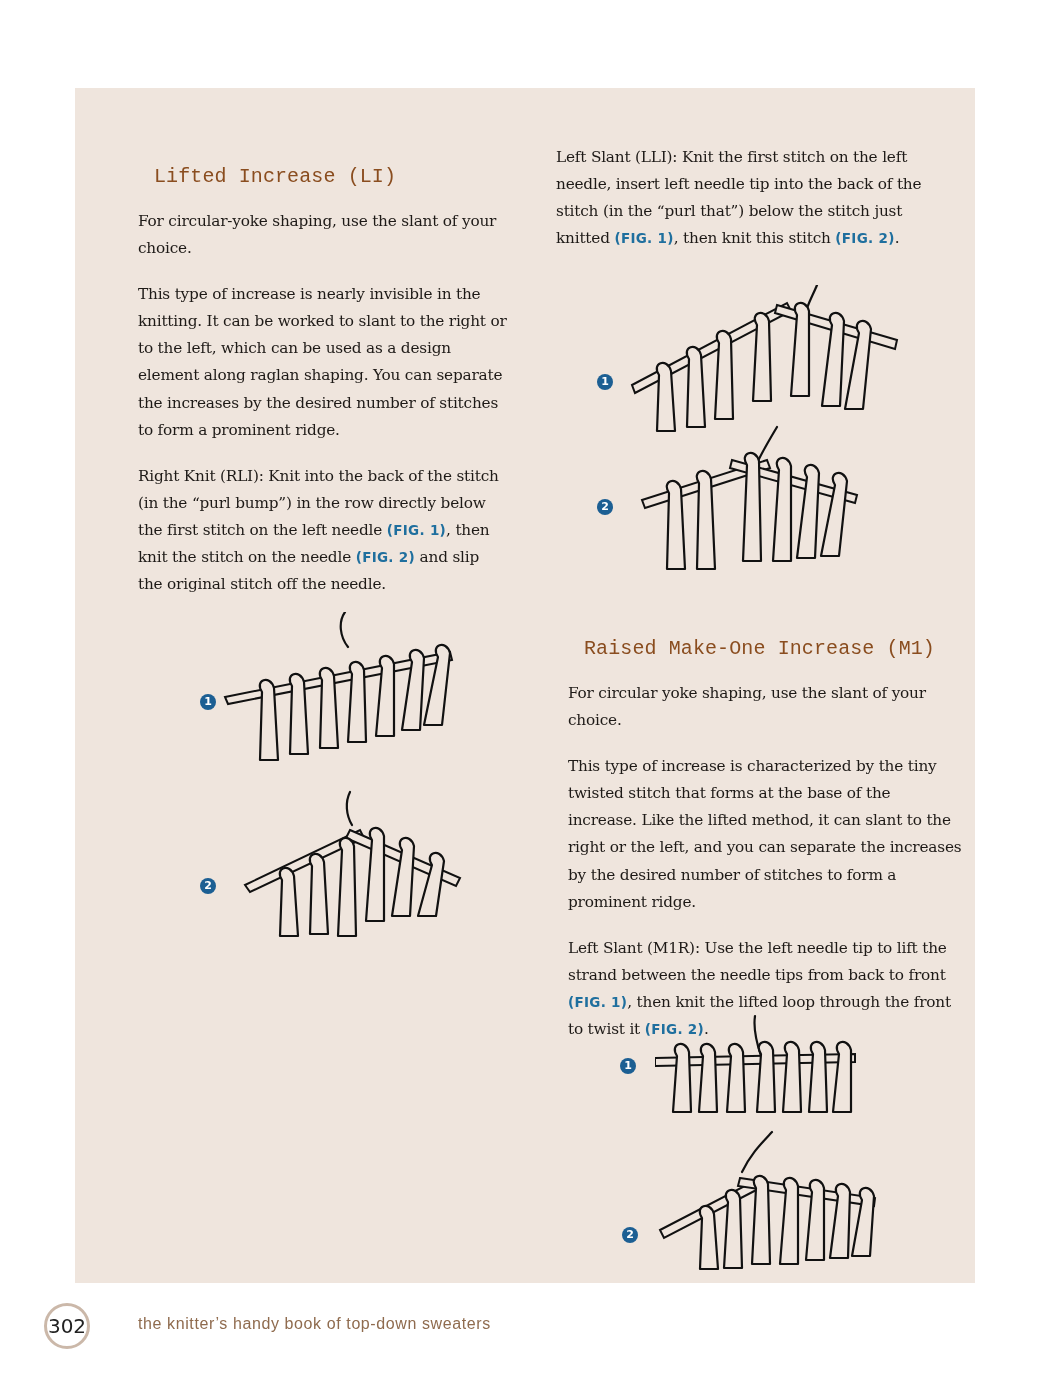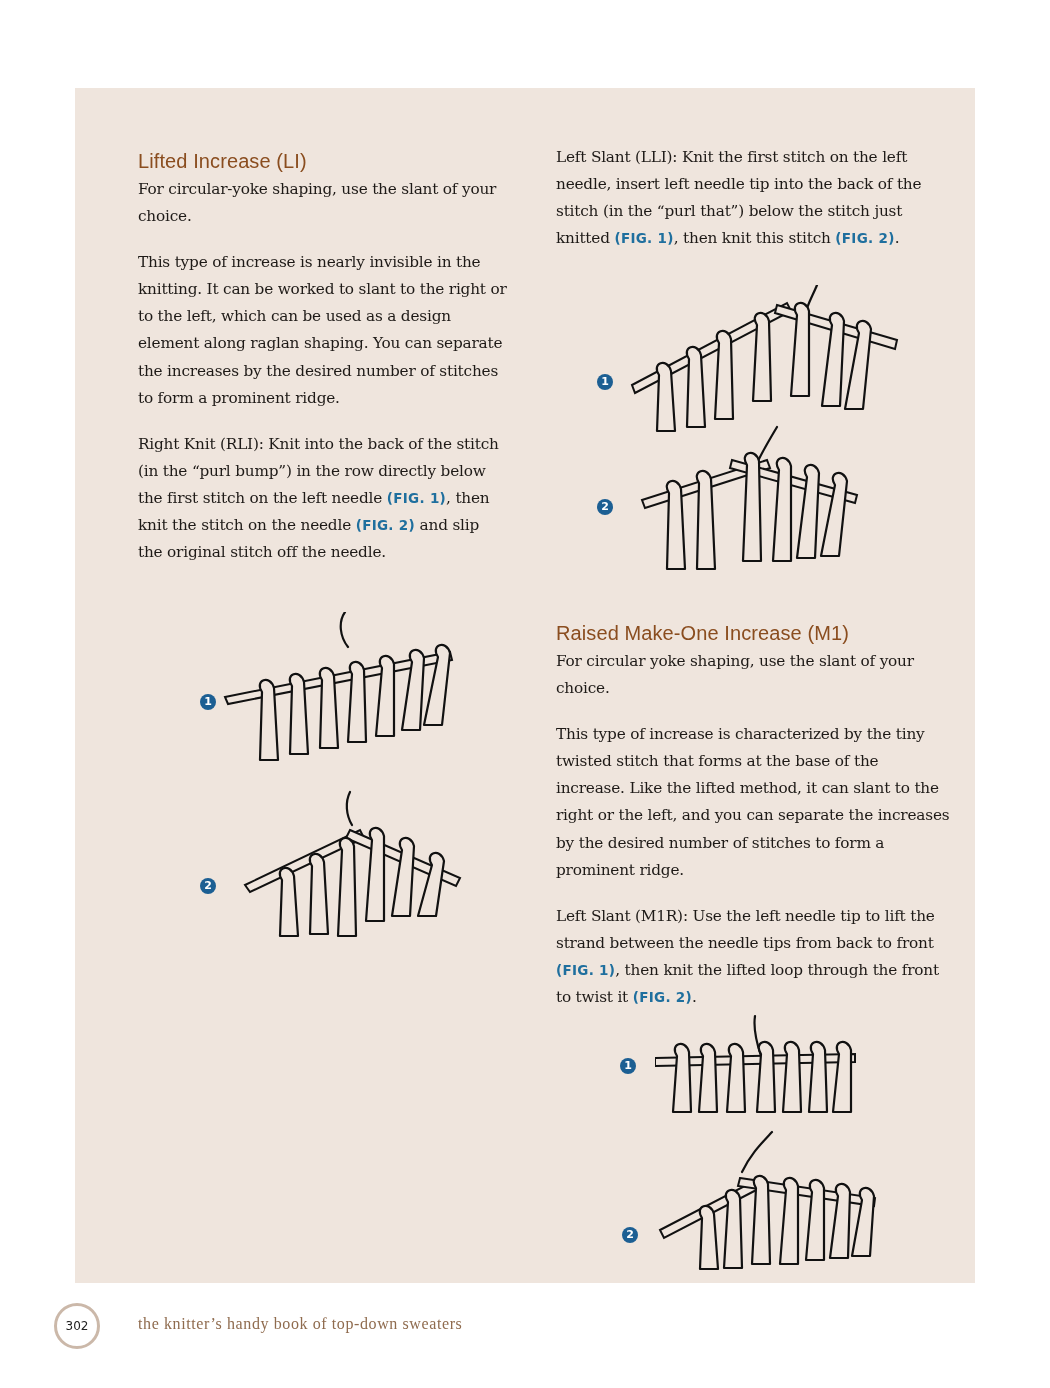--- a/index.html
+++ b/index.html
@@ -5,45 +5,45 @@
   html, body { margin: 0; padding: 0; background: #ffffff; }
   body { width: 1050px; height: 1388px; position: relative; overflow: hidden; }
   .panel {
     position: absolute; left: 75px; top: 88px; width: 900px; height: 1195px;
     background: #efe5dd;
   }
   .col { position: absolute; }
   .col-left { left: 138px; top: 146px; width: 370px; }
   .col-right { left: 556px; top: 144px; width: 390px; }
   h2 {
-    margin: 0; font-family: Liberation Sans, sans-serif; font-weight: normal;
+    margin: 16px; font-family: Liberation Mono, monospace; font-weight: normal;
     font-size: 20px; color: #8a4d1f; letter-spacing: 0.1px; line-height: 30px;
   }
   p {
     margin: 0; font-family: "DejaVu Serif", serif; font-size: 15.3px;
     line-height: 27.1px; color: #1e1a17; letter-spacing: -0.2px;
   }
   p + p { margin-top: 19px; }
   .lead { font-weight: normal; }
   .fig { font-family: "DejaVu Sans", sans-serif; color: #1f6f9e; font-weight: bold; font-size: 13.5px; letter-spacing: 0.3px; text-align: right; }
   .illus { position: absolute; }
   .marker {
     position: absolute; width: 16px; height: 16px; border-radius: 50%;
     background: #1c5f93; color: #fff; font-family: "DejaVu Sans", sans-serif;
     font-size: 11px; font-weight: bold; text-align: center; line-height: 16px;
   }
   .folio {
-    position: absolute; left: 54px; top: 1303px; width: 40px; height: 40px;
+    position: absolute; left: 44px; top: 1303px; width: 40px; height: 40px;
     border: 3px solid #cbb8a9; border-radius: 50%;
-    font-family: "DejaVu Sans", sans-serif; font-size: 12px; color: #222;
+    font-family: "DejaVu Sans", sans-serif; font-size: 20px; color: #222;
     text-align: center; line-height: 40px; background: #fff;
   }
   .running {
     position: absolute; left: 138px; top: 1315px;
-    font-family: Liberation Serif, serif; font-size: 16px; color: #8f6b4e; letter-spacing: 0.6px;
+    font-family: Liberation Sans, sans-serif; font-size: 16px; color: #8f6b4e; letter-spacing: 0.6px;
   }
   svg .yarn { fill: #efe5dd; stroke: #111; stroke-width: 2.2; stroke-linejoin: round; stroke-linecap: round; }
   svg .needle { fill: #efe5dd; stroke: #111; stroke-width: 2; }
 </style>
 </head>
 <body>
 
 <div class="panel"></div>
 
 <div class="col col-left">
@@ -54,21 +54,21 @@
     <span class="lead">Right Knit (RLI):</span><span> Knit into the back of the stitch (in the “purl bump”) in the row directly below the first stitch on the left needle </span><span class="fig">(FIG. 1)</span><span>, then knit the stitch on the needle </span><span class="fig">(FIG. 2)</span><span> and slip the original stitch off the needle.</span>
   </p>
 </div>
 
 <div class="col col-right">
   <p>
     <span class="lead">Left Slant (LLI):</span><span> Knit the first stitch on the left needle, insert left needle tip into the back of the stitch (in the “purl that”) below the stitch just knitted </span><span class="fig">(FIG. 1)</span><span>, then knit this stitch </span><span class="fig">(FIG. 2)</span><span>.</span>
   </p>
 </div>
 
-<div class="col" style="left:556px; top:618px; width:395px;">
+<div class="col" style="left:568px; top:618px; width:395px;">
   <h2>Raised Make-One Increase (M1)</h2>
   <p>For circular yoke shaping, use the slant of your choice.</p>
   <p>This type of increase is characterized by the tiny twisted stitch that forms at the base of the increase. Like the lifted method, it can slant to the right or the left, and you can separate the increases by the desired number of stitches to form a prominent ridge.</p>
   <p>
     <span class="lead">Left Slant (M1R):</span><span> Use the left needle tip to lift the strand between the needle tips from back to front </span><span class="fig">(FIG. 1)</span><span>, then knit the lifted loop through the front to twist it </span><span class="fig">(FIG. 2)</span><span>.</span>
   </p>
 </div>
 
 <div class="illus" style="left:200px; top:612px;">
   <div class="marker" style="left:0; top:82px;">1</div>

